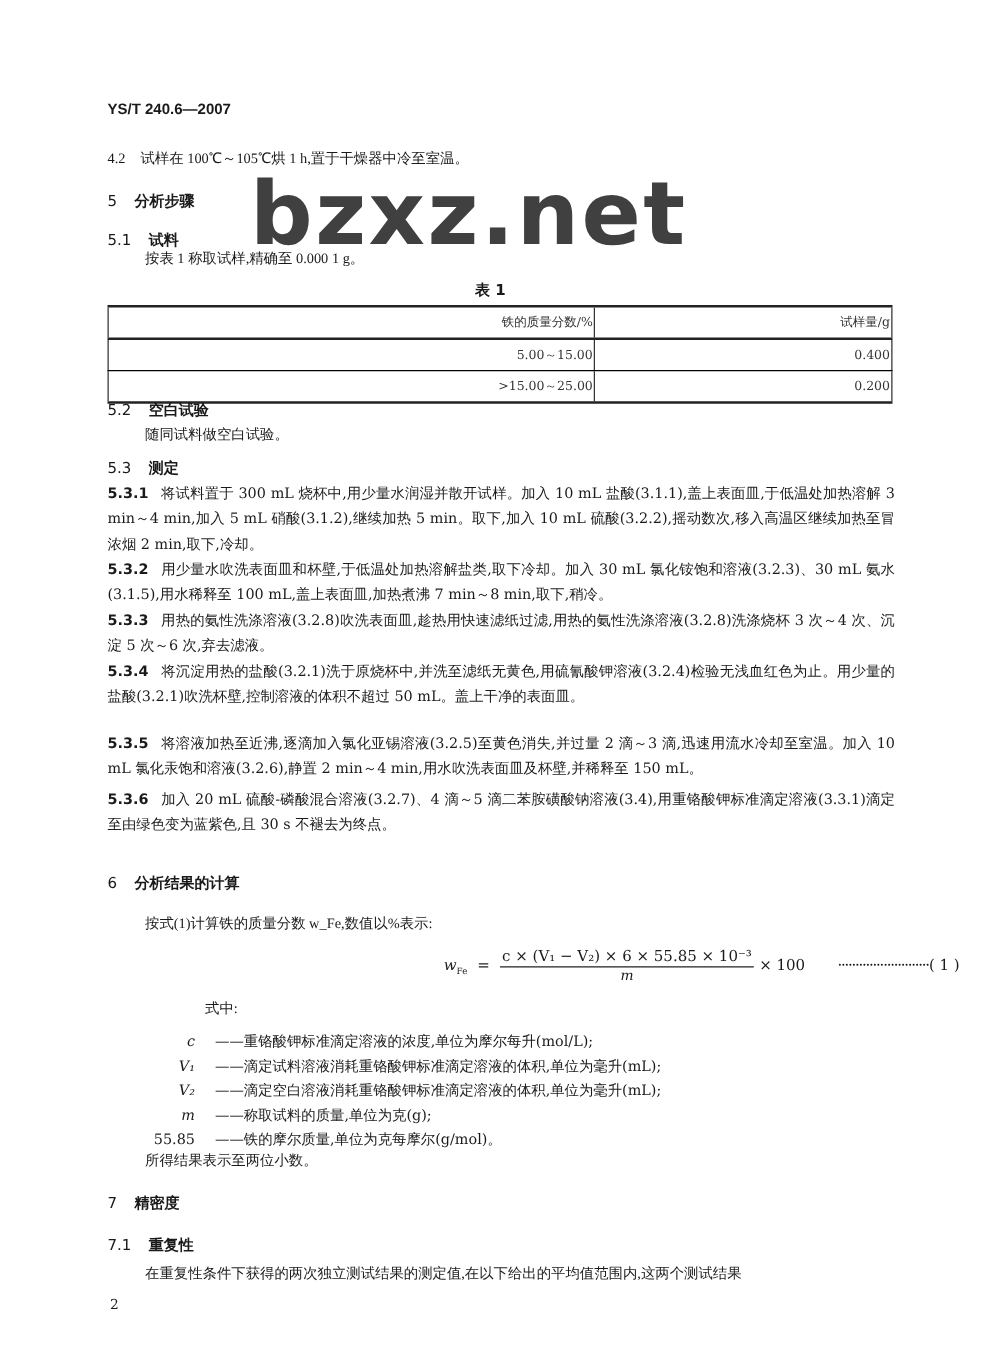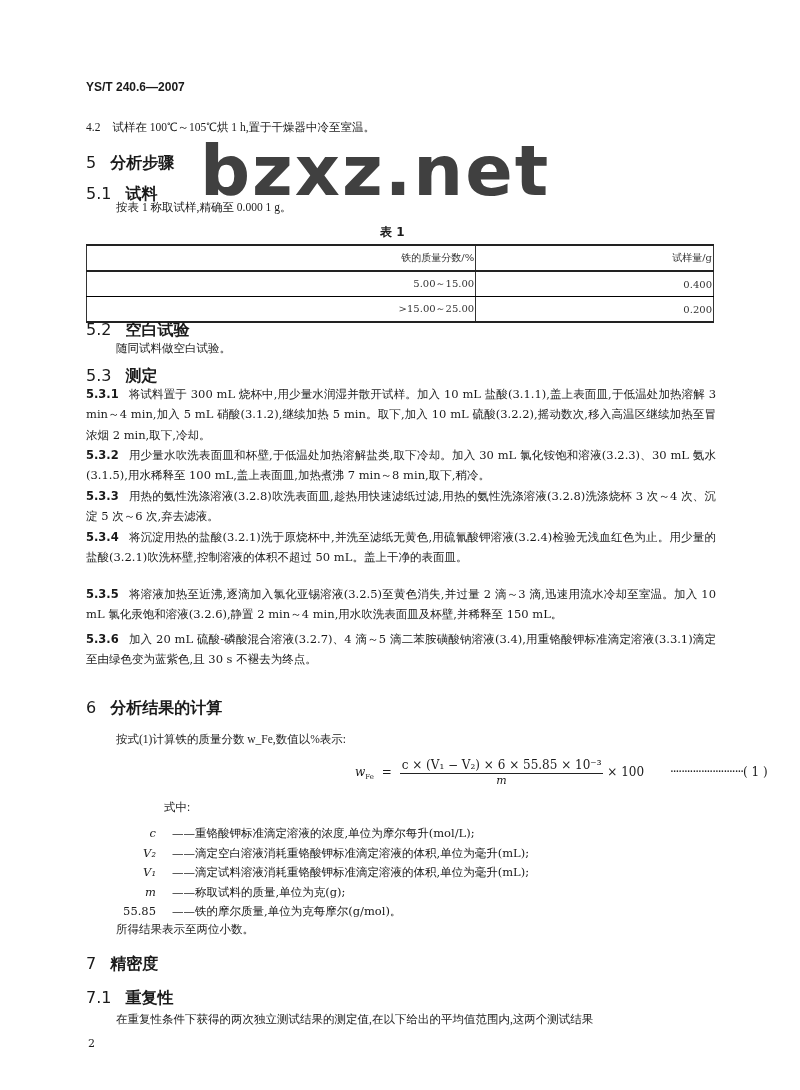--- a/index.html
+++ b/index.html
@@ -3,21 +3,21 @@
 <meta charset="utf-8">
 <style>
   html, body { margin: 0; padding: 0; }
   body {
     width: 800px; height: 1090px; background: #ffffff; position: relative; overflow: hidden;
     font-family: "DejaVu Serif", "Liberation Serif", serif; color: #1a1a1a;
   }
   .abs { position: absolute; white-space: nowrap; }
   .hdr { font-family: "Liberation Sans", "DejaVu Sans", sans-serif; font-size: 12px; font-weight: bold; left: 86px; top: 80px; }
   .p { font-size: 11.5px; line-height: 14px; font-family: Liberation Serif, serif; }
-  .h { font-family: "DejaVu Sans", sans-serif; font-size: 16px; font-weight: bold; }
+  .h { font-family: "DejaVu Sans", sans-serif; font-size: 12px; font-weight: bold; }
   .h .n { font-weight: normal; margin-right: 14px; }
   .watermark {
     position: absolute; left: 200px; top: 126px;
     font-family: "DejaVu Sans", "Liberation Sans", sans-serif; font-weight: bold;
     font-size: 70px; letter-spacing: 2px; color: #404040; line-height: 90px;
   }
   .caption { font-family: "DejaVu Sans", sans-serif; font-weight: bold; font-size: 12px; left: 380px; top: 224px; }
   table.t1 { position: absolute; left: 86px; top: 244px; width: 628px; border-collapse: collapse; font-size: 10px; }
   table.t1 td, table.t1 th {
     border-left: 1px solid #333; border-right: 1px solid #333; text-align: right; height: 22px; font-weight: normal; color: #333;
@@ -122,26 +122,26 @@
 </div>
 
 <div class="abs p" style="left:116px; top:800px;margin-left:48px;">式中:</div>
 
 <div class="defs">
   <div class="def" style="width:660px;">
     <span class="sym" style="left:0; width:100px;">c</span>
     <span class="dash">——重铬酸钾标准滴定溶液的浓度,单位为摩尔每升(mol/L);</span>
   </div>
   <div class="def" style="width:660px;">
+    <span class="sym" style="left:0; width:100px;">V₁</span>
+    <span class="dash">——滴定试料溶液消耗重铬酸钾标准滴定溶液的体积,单位为毫升(mL);</span>
+  </div>
+  <div class="def" style="width:660px;">
     <span class="sym" style="left:0; width:100px;">V₂</span>
     <span class="dash">——滴定空白溶液消耗重铬酸钾标准滴定溶液的体积,单位为毫升(mL);</span>
-  </div>
-  <div class="def" style="width:660px;">
-    <span class="sym" style="left:0; width:100px;">V₁</span>
-    <span class="dash">——滴定试料溶液消耗重铬酸钾标准滴定溶液的体积,单位为毫升(mL);</span>
   </div>
   <div class="def" style="width:660px;">
     <span class="sym" style="left:0; width:100px;">m</span>
     <span class="dash">——称取试料的质量,单位为克(g);</span>
   </div>
   <div class="def" style="width:660px;">
     <span class="sym plain" style="left:0; width:100px;">55.85</span>
     <span class="dash">——铁的摩尔质量,单位为克每摩尔(g/mol)。</span>
   </div>
 </div>

